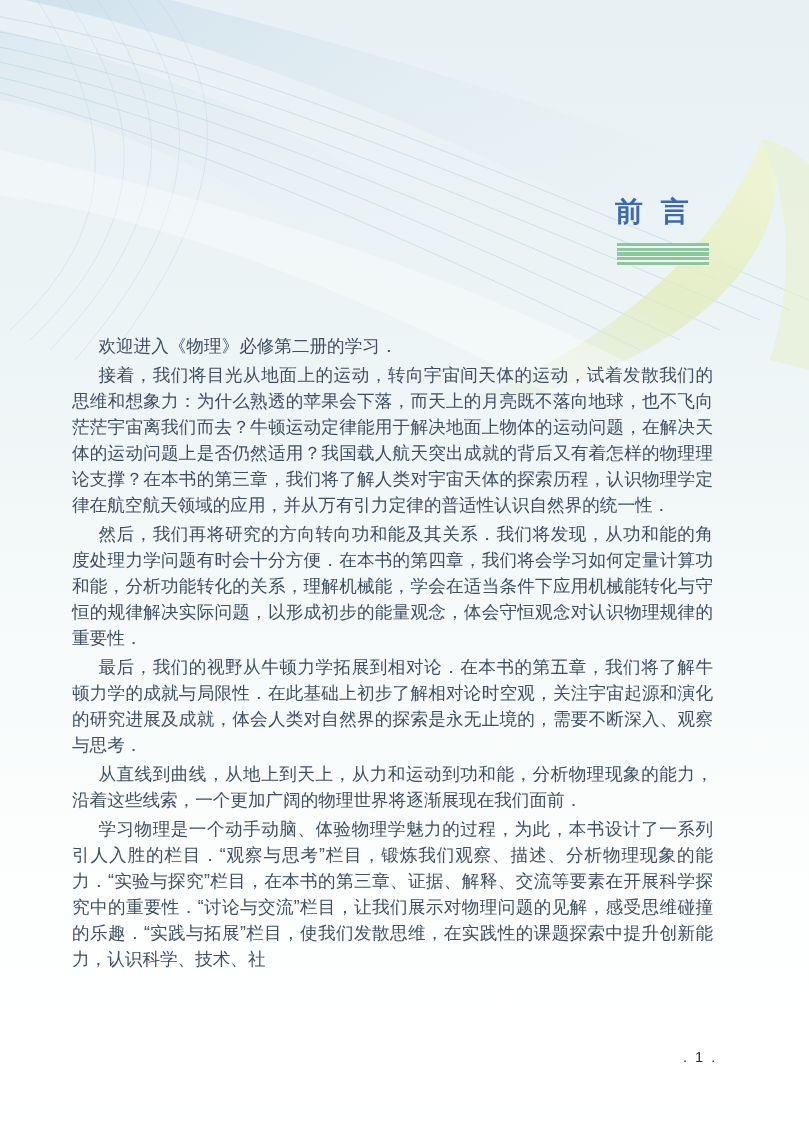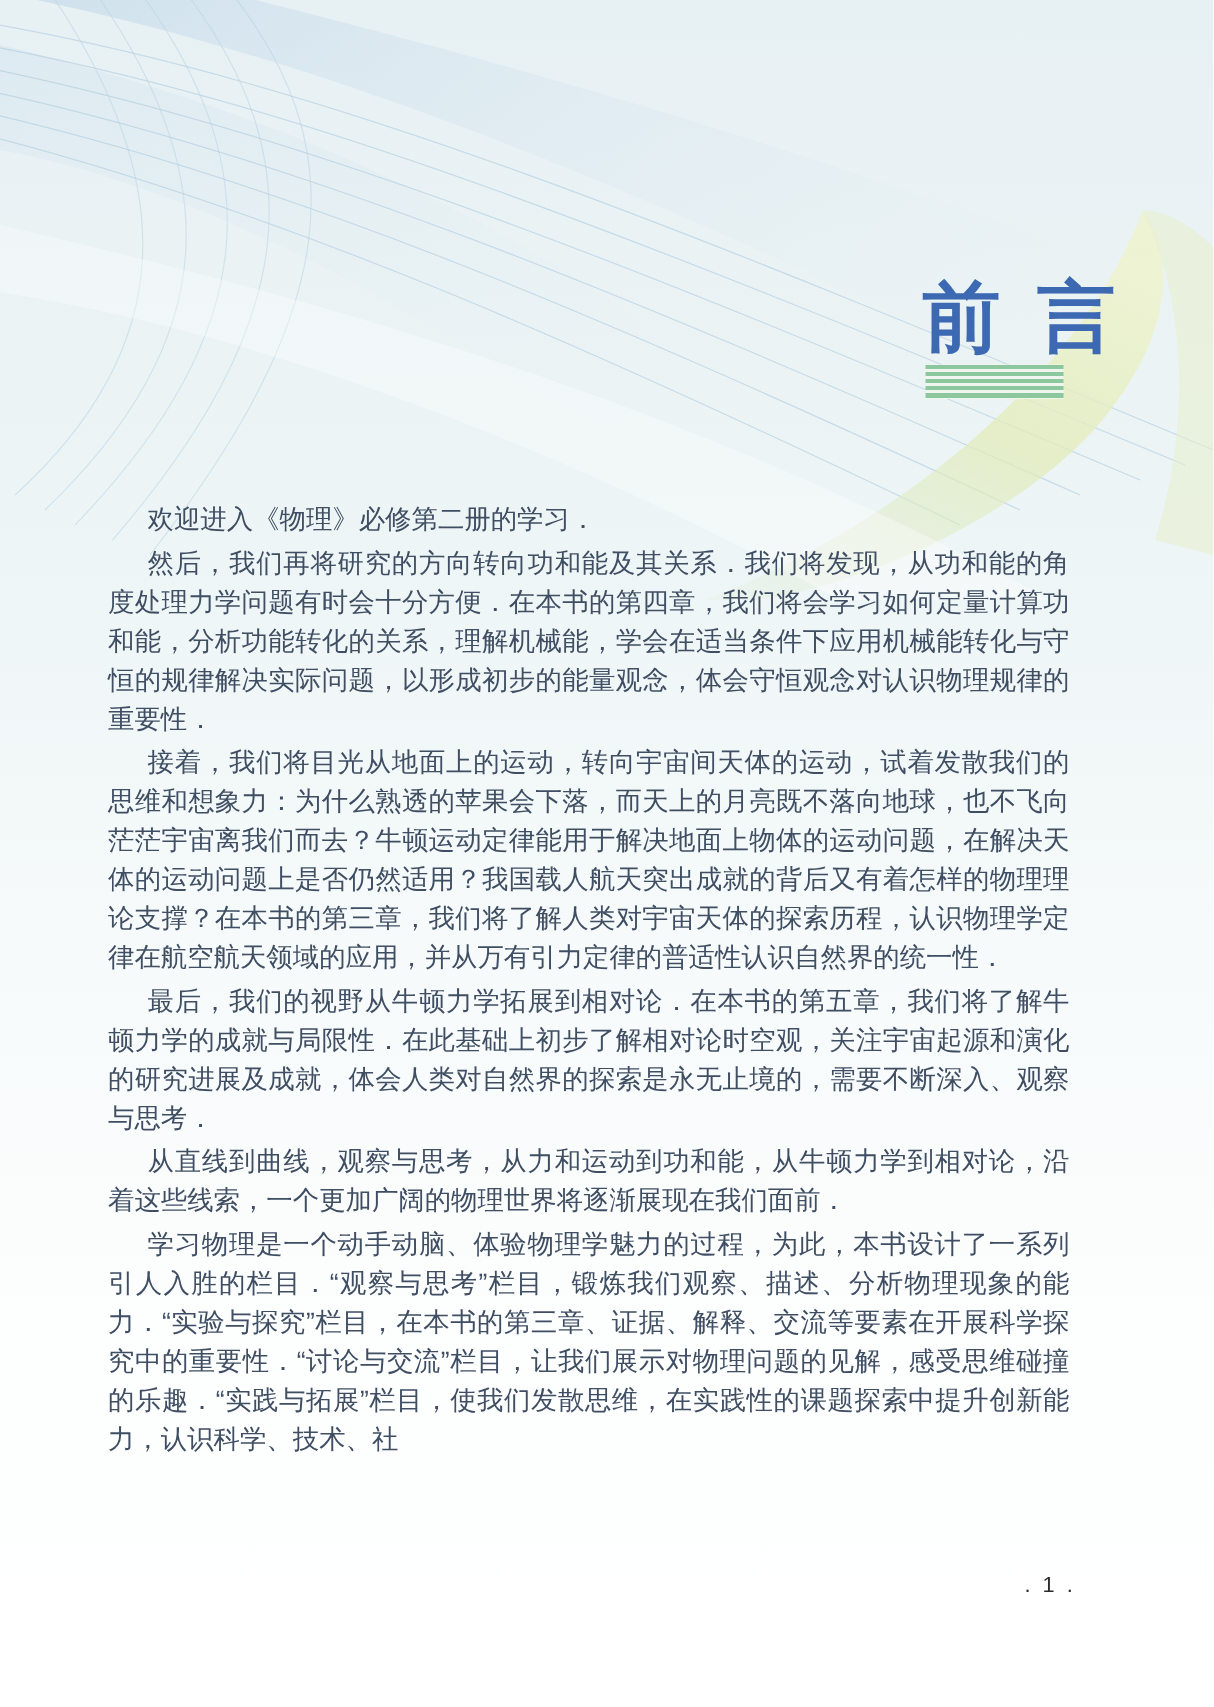--- a/index.html
+++ b/index.html
@@ -22,21 +22,21 @@
     display: block;
   }
   .title-block {
     position: absolute;
     left: 615px;
     top: 190px;
     z-index: 3;
   }
   .preface-title {
     margin: 0;
-    font-size: 52px;
+    font-size: 28px;
     line-height: 44px;
     font-weight: bold;
     color: #3c69b1;
     letter-spacing: 5px;
     white-space: nowrap;
   }
   .title-stripes {
     margin-top: 9px;
     margin-left: 2px;
     width: 92px;
@@ -128,22 +128,22 @@
     <path fill="#ffffff" opacity="0.35" d="M0,150 C260,210 480,280 700,400 L560,400 C380,300 170,220 0,195 Z"></path>
   </svg>
 
   <div class="title-block">
     <h1 class="preface-title">前 言</h1>
     <div class="title-stripes"></div>
   </div>
 
   <div class="content">
     <p>欢迎进入《物理》必修第二册的学习．</p>
+    <p>接着，我们将目光从地面上的运动，转向宇宙间天体的运动，试着发散我们的思维和想象力：为什么熟透的苹果会下落，而天上的月亮既不落向地球，也不飞向茫茫宇宙离我们而去？牛顿运动定律能用于解决地面上物体的运动问题，在解决天体的运动问题上是否仍然适用？我国载人航天突出成就的背后又有着怎样的物理理论支撑？在本书的第三章，我们将了解人类对宇宙天体的探索历程，认识物理学定律在航空航天领域的应用，并从万有引力定律的普适性认识自然界的统一性．</p>
     <p>然后，我们再将研究的方向转向功和能及其关系．我们将发现，从功和能的角度处理力学问题有时会十分方便．在本书的第四章，我们将会学习如何定量计算功和能，分析功能转化的关系，理解机械能，学会在适当条件下应用机械能转化与守恒的规律解决实际问题，以形成初步的能量观念，体会守恒观念对认识物理规律的重要性．</p>
-    <p>接着，我们将目光从地面上的运动，转向宇宙间天体的运动，试着发散我们的思维和想象力：为什么熟透的苹果会下落，而天上的月亮既不落向地球，也不飞向茫茫宇宙离我们而去？牛顿运动定律能用于解决地面上物体的运动问题，在解决天体的运动问题上是否仍然适用？我国载人航天突出成就的背后又有着怎样的物理理论支撑？在本书的第三章，我们将了解人类对宇宙天体的探索历程，认识物理学定律在航空航天领域的应用，并从万有引力定律的普适性认识自然界的统一性．</p>
     <p>最后，我们的视野从牛顿力学拓展到相对论．在本书的第五章，我们将了解牛顿力学的成就与局限性．在此基础上初步了解相对论时空观，关注宇宙起源和演化的研究进展及成就，体会人类对自然界的探索是永无止境的，需要不断深入、观察与思考．</p>
-    <p>从直线到曲线，观察与思考，从力和运动到功和能，从牛顿力学到相对论，沿着这些线索，一个更加广阔的物理世界将逐渐展现在我们面前．</p>
+    <p>从直线到曲线，从地上到天上，从力和运动到功和能，分析物理现象的能力，沿着这些线索，一个更加广阔的物理世界将逐渐展现在我们面前．</p>
     <p>学习物理是一个动手动脑、体验物理学魅力的过程，为此，本书设计了一系列引人入胜的栏目．“观察与思考”栏目，锻炼我们观察、描述、分析物理现象的能力．“实验与探究”栏目，在本书的第三章、证据、解释、交流等要素在开展科学探究中的重要性．“讨论与交流”栏目，让我们展示对物理问题的见解，感受思维碰撞的乐趣．“实践与拓展”栏目，使我们发散思维，在实践性的课题探索中提升创新能力，认识科学、技术、社</p>
   </div>
 
   <div class="page-number">. 1 .</div>
 
 </div>
 
 </body></html>

